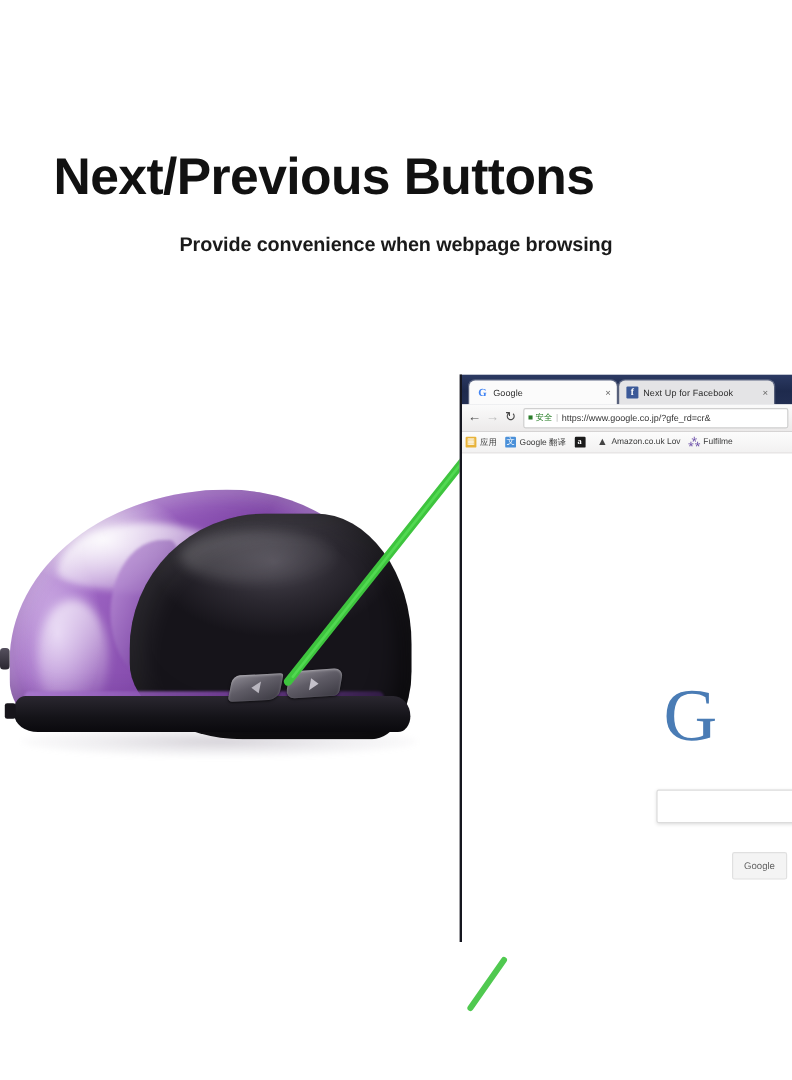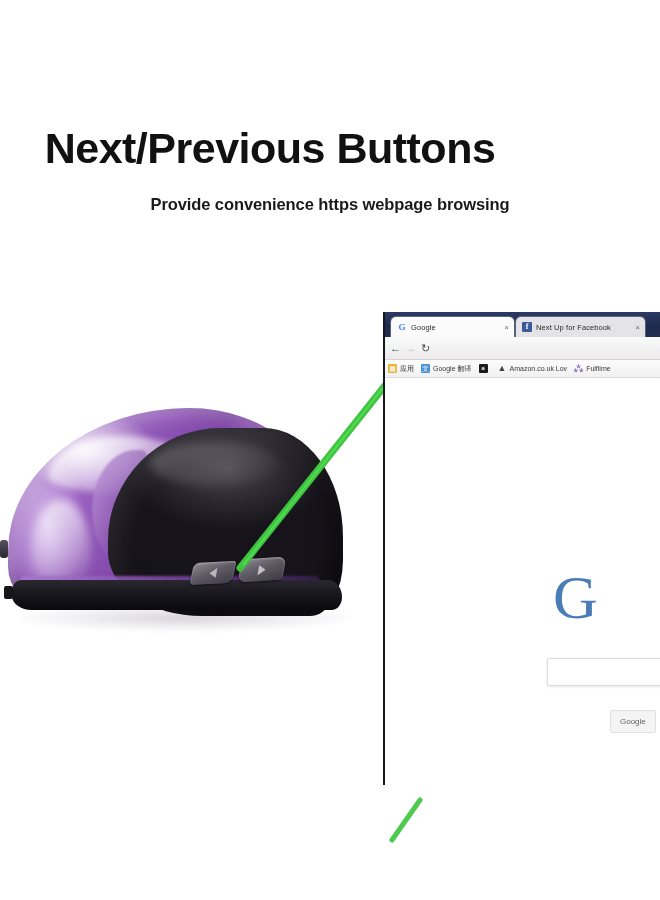--- a/index.html
+++ b/index.html
@@ -446,21 +446,21 @@
     border-radius: 2px;
     font-size: 8px;
     color: #636363;
     white-space: nowrap;
   }
 </style>
 </head>
 <body>
 
 <div class="headline">Next/Previous Buttons</div>
-<div class="subheadline">Provide convenience https webpage browsing</div>
+<div class="subheadline">Provide convenience when webpage browsing</div>
 
 <div class="mouse-scene">
   <div class="mouse-shadow"></div>
   <div class="mouse-shell">
     <div class="shell-gloss"></div>
     <div class="shell-gloss-2"></div>
   </div>
   <div class="mouse-notch"></div>
   <div class="mouse-body"></div>
   <div class="body-sheen"></div>
@@ -501,20 +501,26 @@
         <span class="tab-close">×</span>
       </div>
 
     </div>
   </div>
 
   <div class="browser-toolbar">
     <span class="nav-btn">←</span>
     <span class="nav-btn disabled">→</span>
     <span class="nav-btn">↻</span>
+    <div class="omnibox">
+      <span class="lock-icon">■</span>
+      <span class="secure-label">安全</span>
+      <span class="url-sep">|</span>
+      <span class="url-text">https://www.google.co.jp/?gfe_rd=cr&amp;</span>
+    </div>
   </div>
 
   <div class="bookmarks-bar">
     <div class="bookmark">
       <span class="bm-icon bm-apps">▦</span>
       <span class="bm-label">应用</span>
     </div>
     <div class="bookmark">
       <span class="bm-icon bm-translate">文</span>
       <span class="bm-label">Google 翻译</span>

